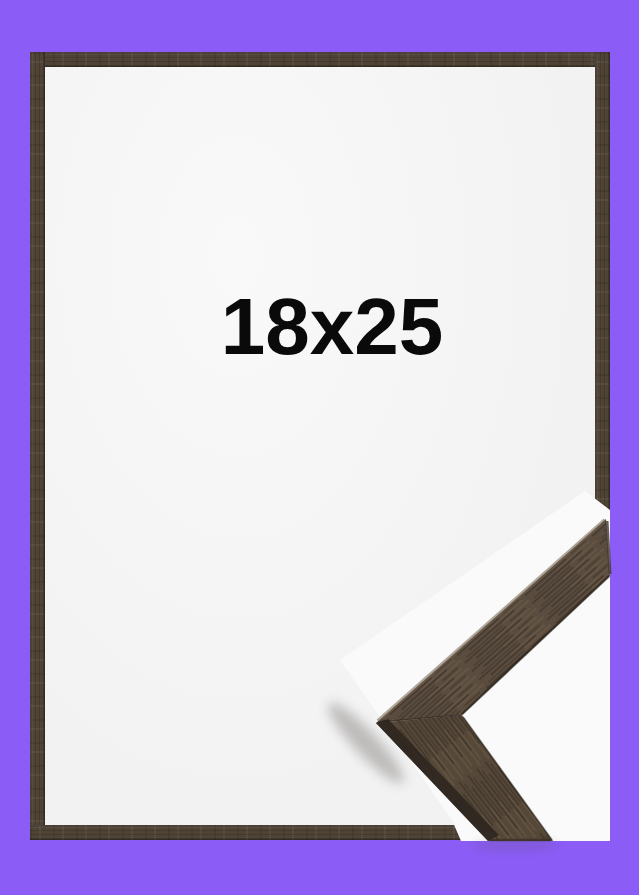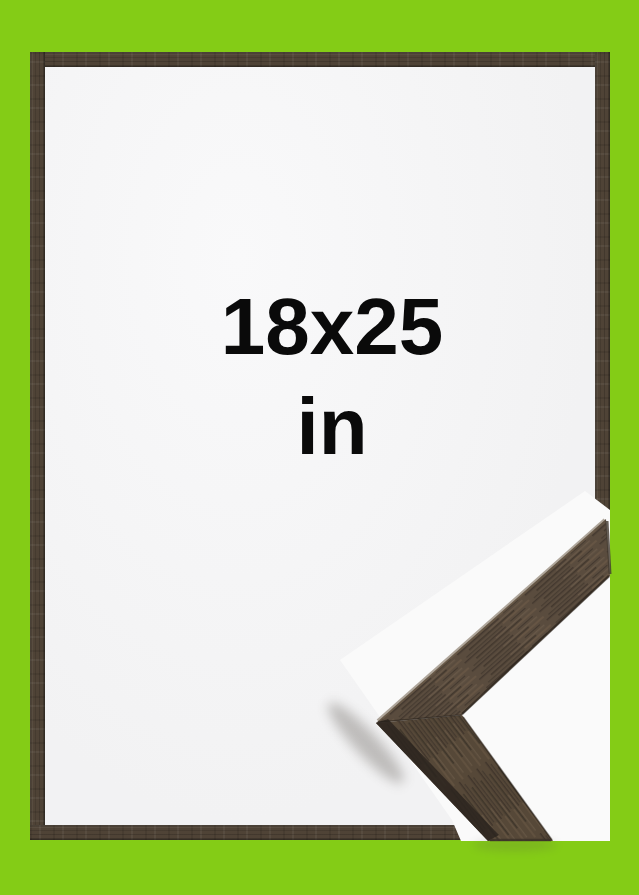--- a/index.html
+++ b/index.html
@@ -5,21 +5,21 @@
   html, body { margin: 0; padding: 0; }
   body {
     background: #f0f0f1;
     font-family: "Liberation Sans", sans-serif;
   }
   .stage {
     position: relative;
     width: 639px;
     height: 895px;
     overflow: hidden;
-    background: #84cc16;
+    background: #8b5cf6;
   }
   
   .frame-interior {
     position: absolute;
     left: 45px; top: 67px;
     width: 550px; height: 758px;
     background: radial-gradient(ellipse at 35% 25%, #f9f9fa 0%, #f2f2f3 70%);
   }
   .wood-strip {
     position: absolute;
@@ -79,21 +79,20 @@
 
   <div class="frame-interior"></div>
 
   <div class="wood-strip h strip-top"></div>
   <div class="wood-strip v strip-left"></div>
   <div class="wood-strip v strip-right"></div>
   <div class="wood-strip h strip-bottom"></div>
 
   <div class="size-label">
     <div>18x25</div>
-    <div>in</div>
   </div>
 
   <svg class="corner-detail-svg" viewBox="0 0 639 895" xmlns="http://www.w3.org/2000/svg">
     <defs>
 
       <pattern id="grainA" width="90" height="11" patternUnits="userSpaceOnUse" patternTransform="rotate(-41.4)">
         <rect width="90" height="11" fill="#5a4c3e"></rect>
         <rect x="0" y="1" width="55" height="1.4" fill="#3a3129" opacity="0.75"></rect>
         <rect x="40" y="3.2" width="45" height="1.1" fill="#6f5f4d" opacity="0.8"></rect>
         <rect x="12" y="5" width="60" height="1.6" fill="#332b23" opacity="0.6"></rect>

